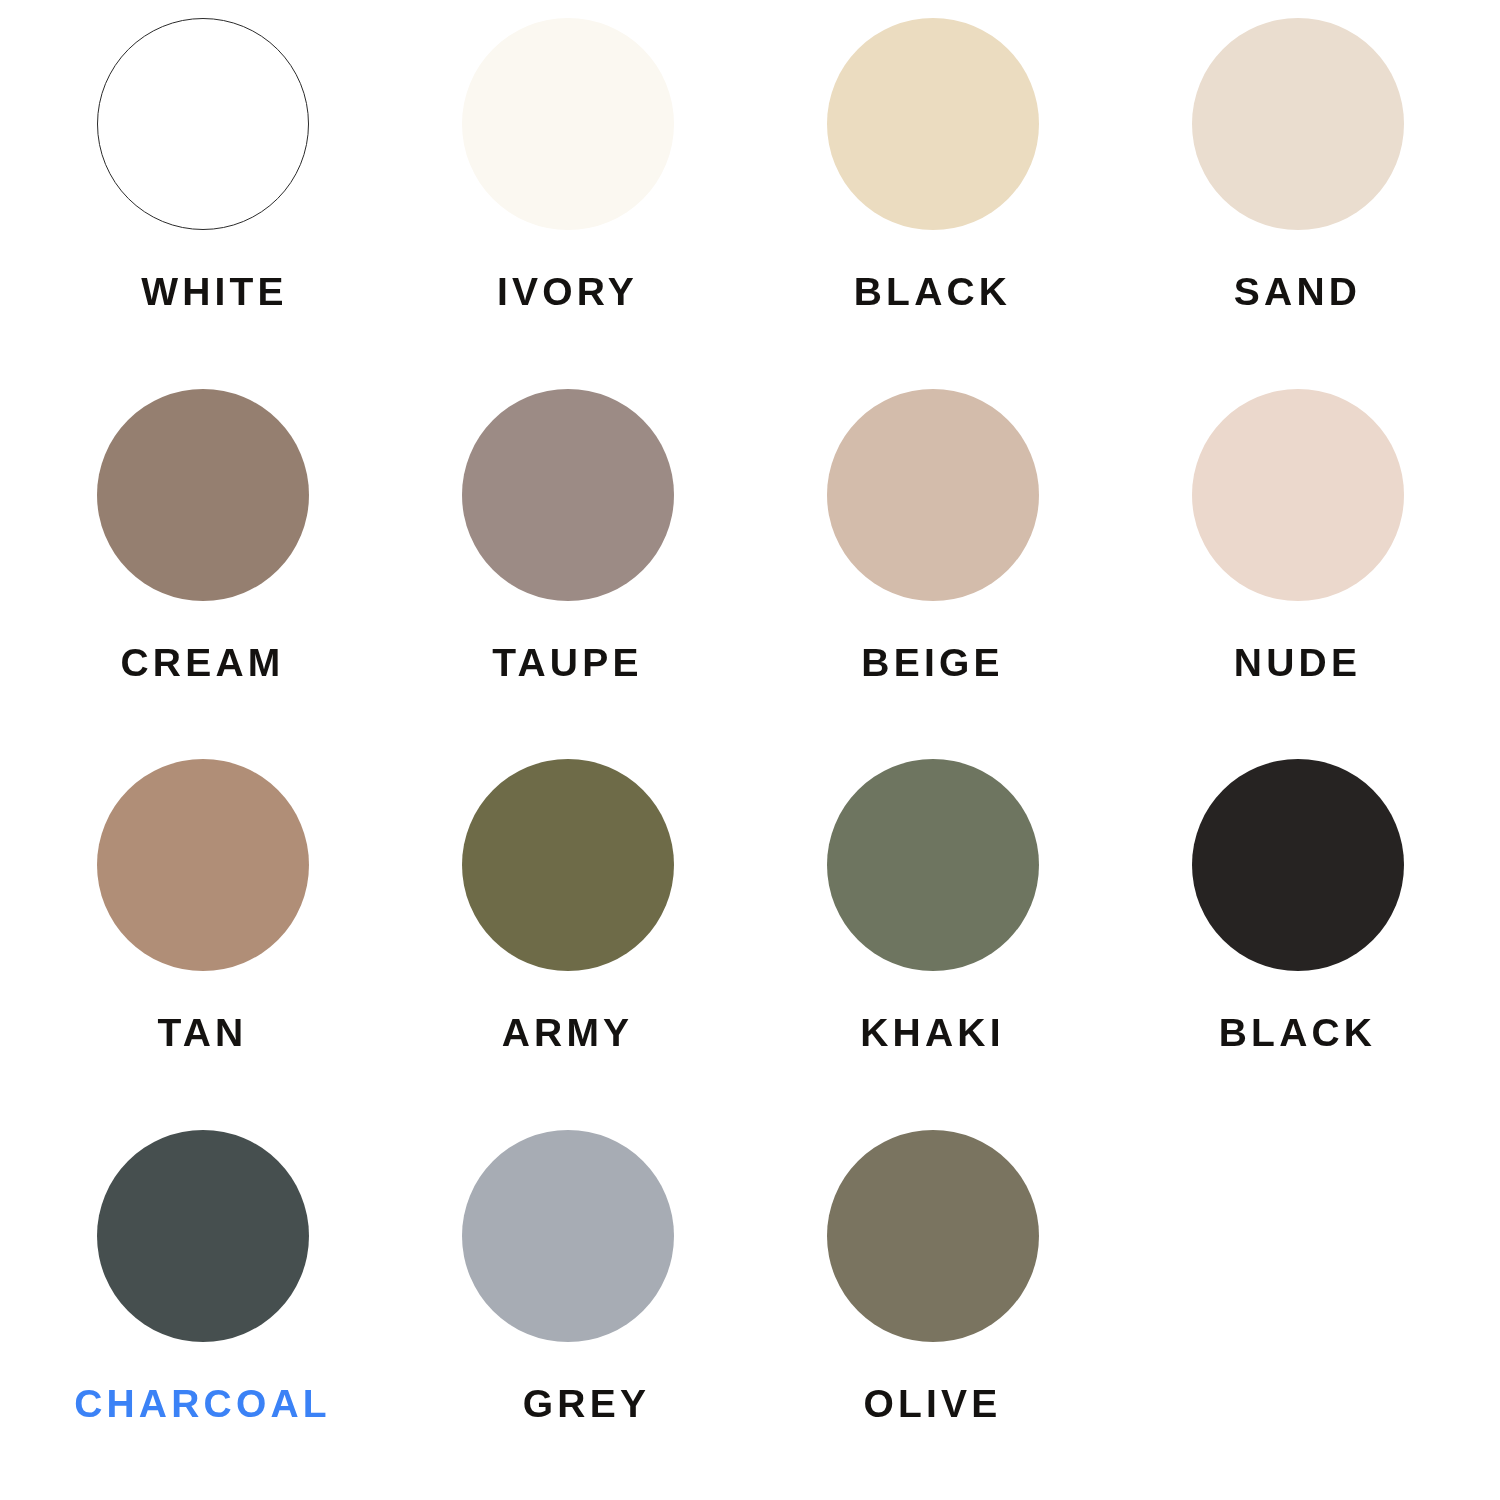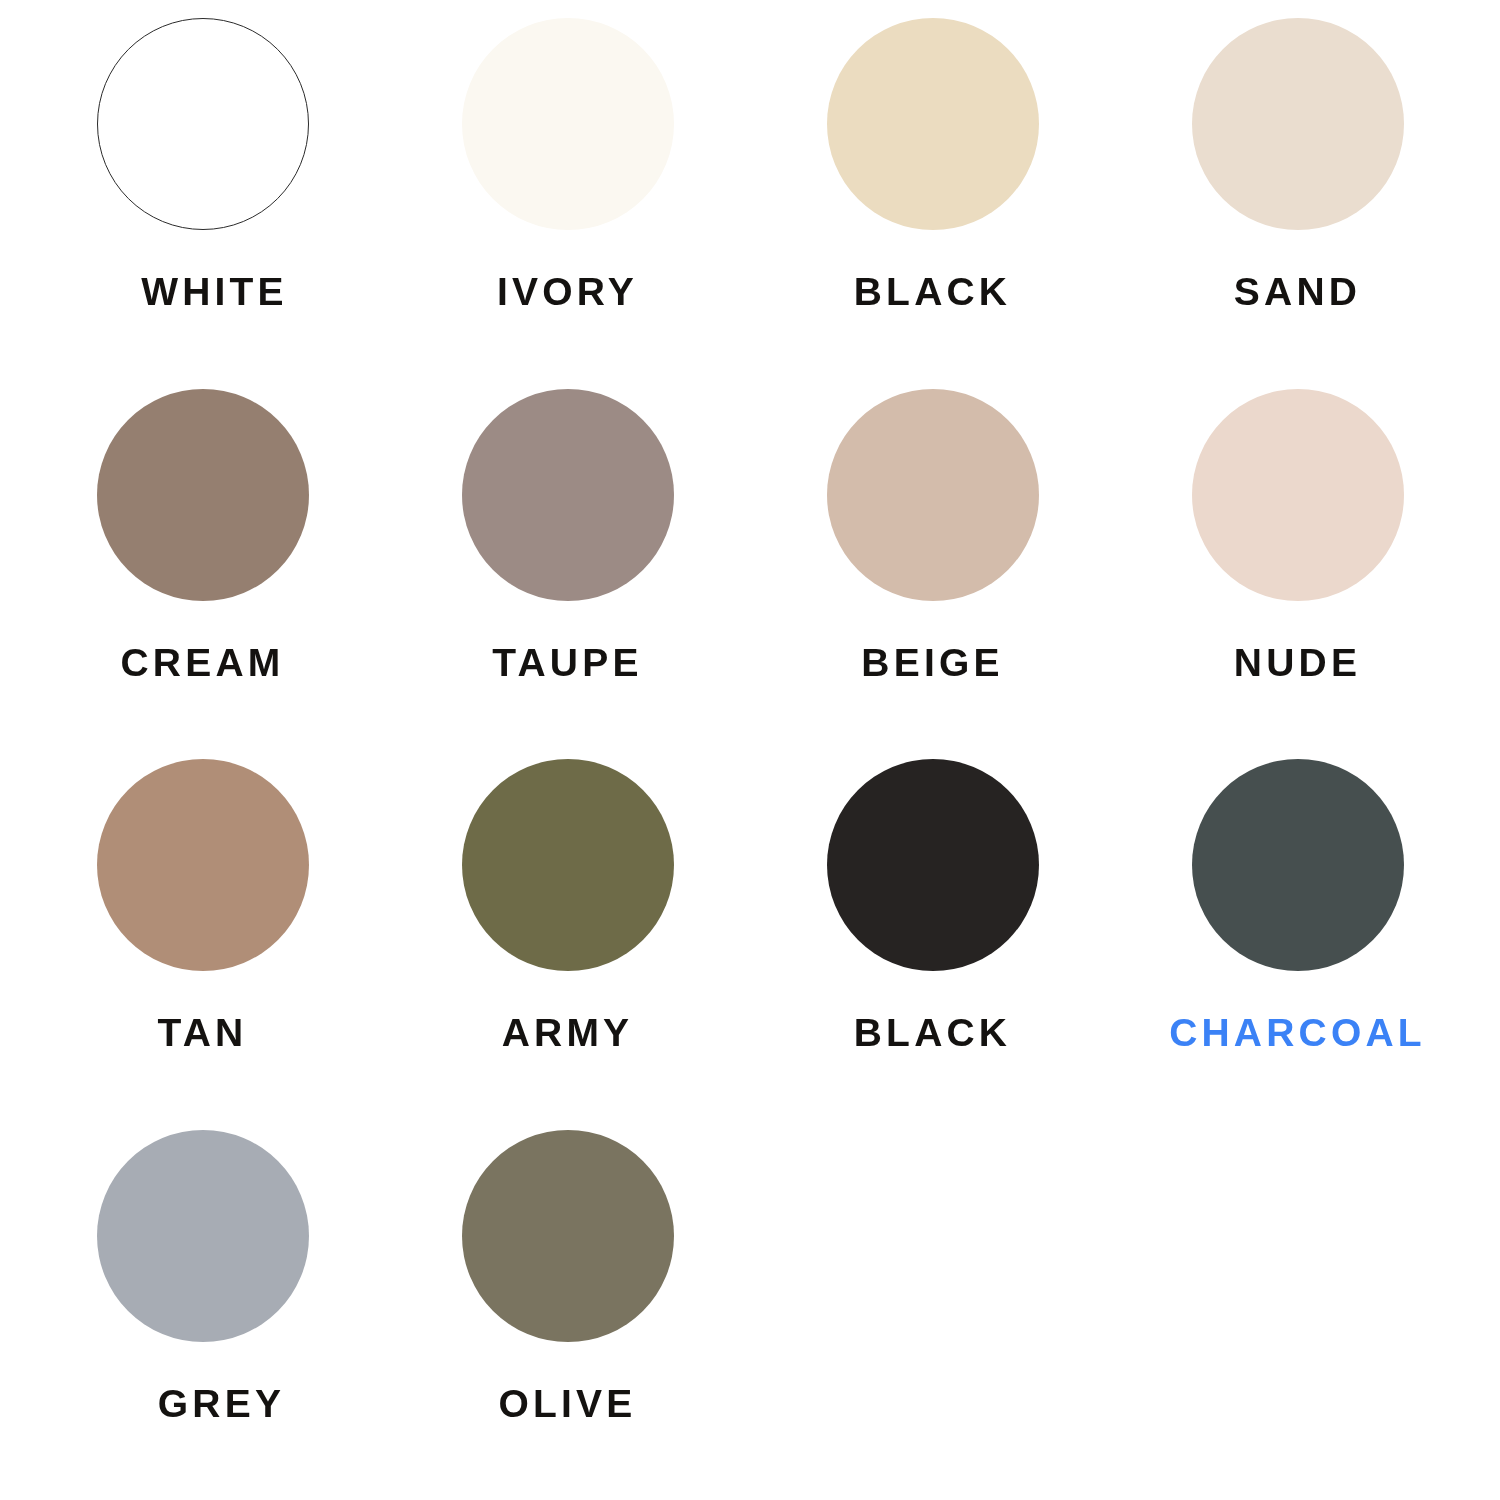--- a/index.html
+++ b/index.html
@@ -110,20 +110,24 @@
     <div class="swatch-disc" style="background: rgb(176, 142, 119);"></div>
     <div class="swatch-label" style="color: rgb(20, 18, 16);">TAN</div>
   </div>
 
 
   <div class="swatch-cell">
     <div class="swatch-disc" style="background: rgb(110, 107, 72);"></div>
     <div class="swatch-label" style="color: rgb(20, 18, 16);">ARMY</div>
   </div>
 
+  <div class="swatch-cell">
+    <div class="swatch-disc" style="background: rgb(110, 117, 96);"></div>
+    <div class="swatch-label" style="color: rgb(20, 18, 16);">KHAKI</div>
+  </div>
 
   <div class="swatch-cell">
     <div class="swatch-disc" style="background: rgb(38, 35, 34);"></div>
     <div class="swatch-label" style="color: rgb(20, 18, 16);">BLACK</div>
   </div>
 
   <div class="swatch-cell">
     <div class="swatch-disc" style="background: rgb(70, 79, 79);"></div>
     <div class="swatch-label" style="color: #3b82f6;">CHARCOAL</div>
   </div>

